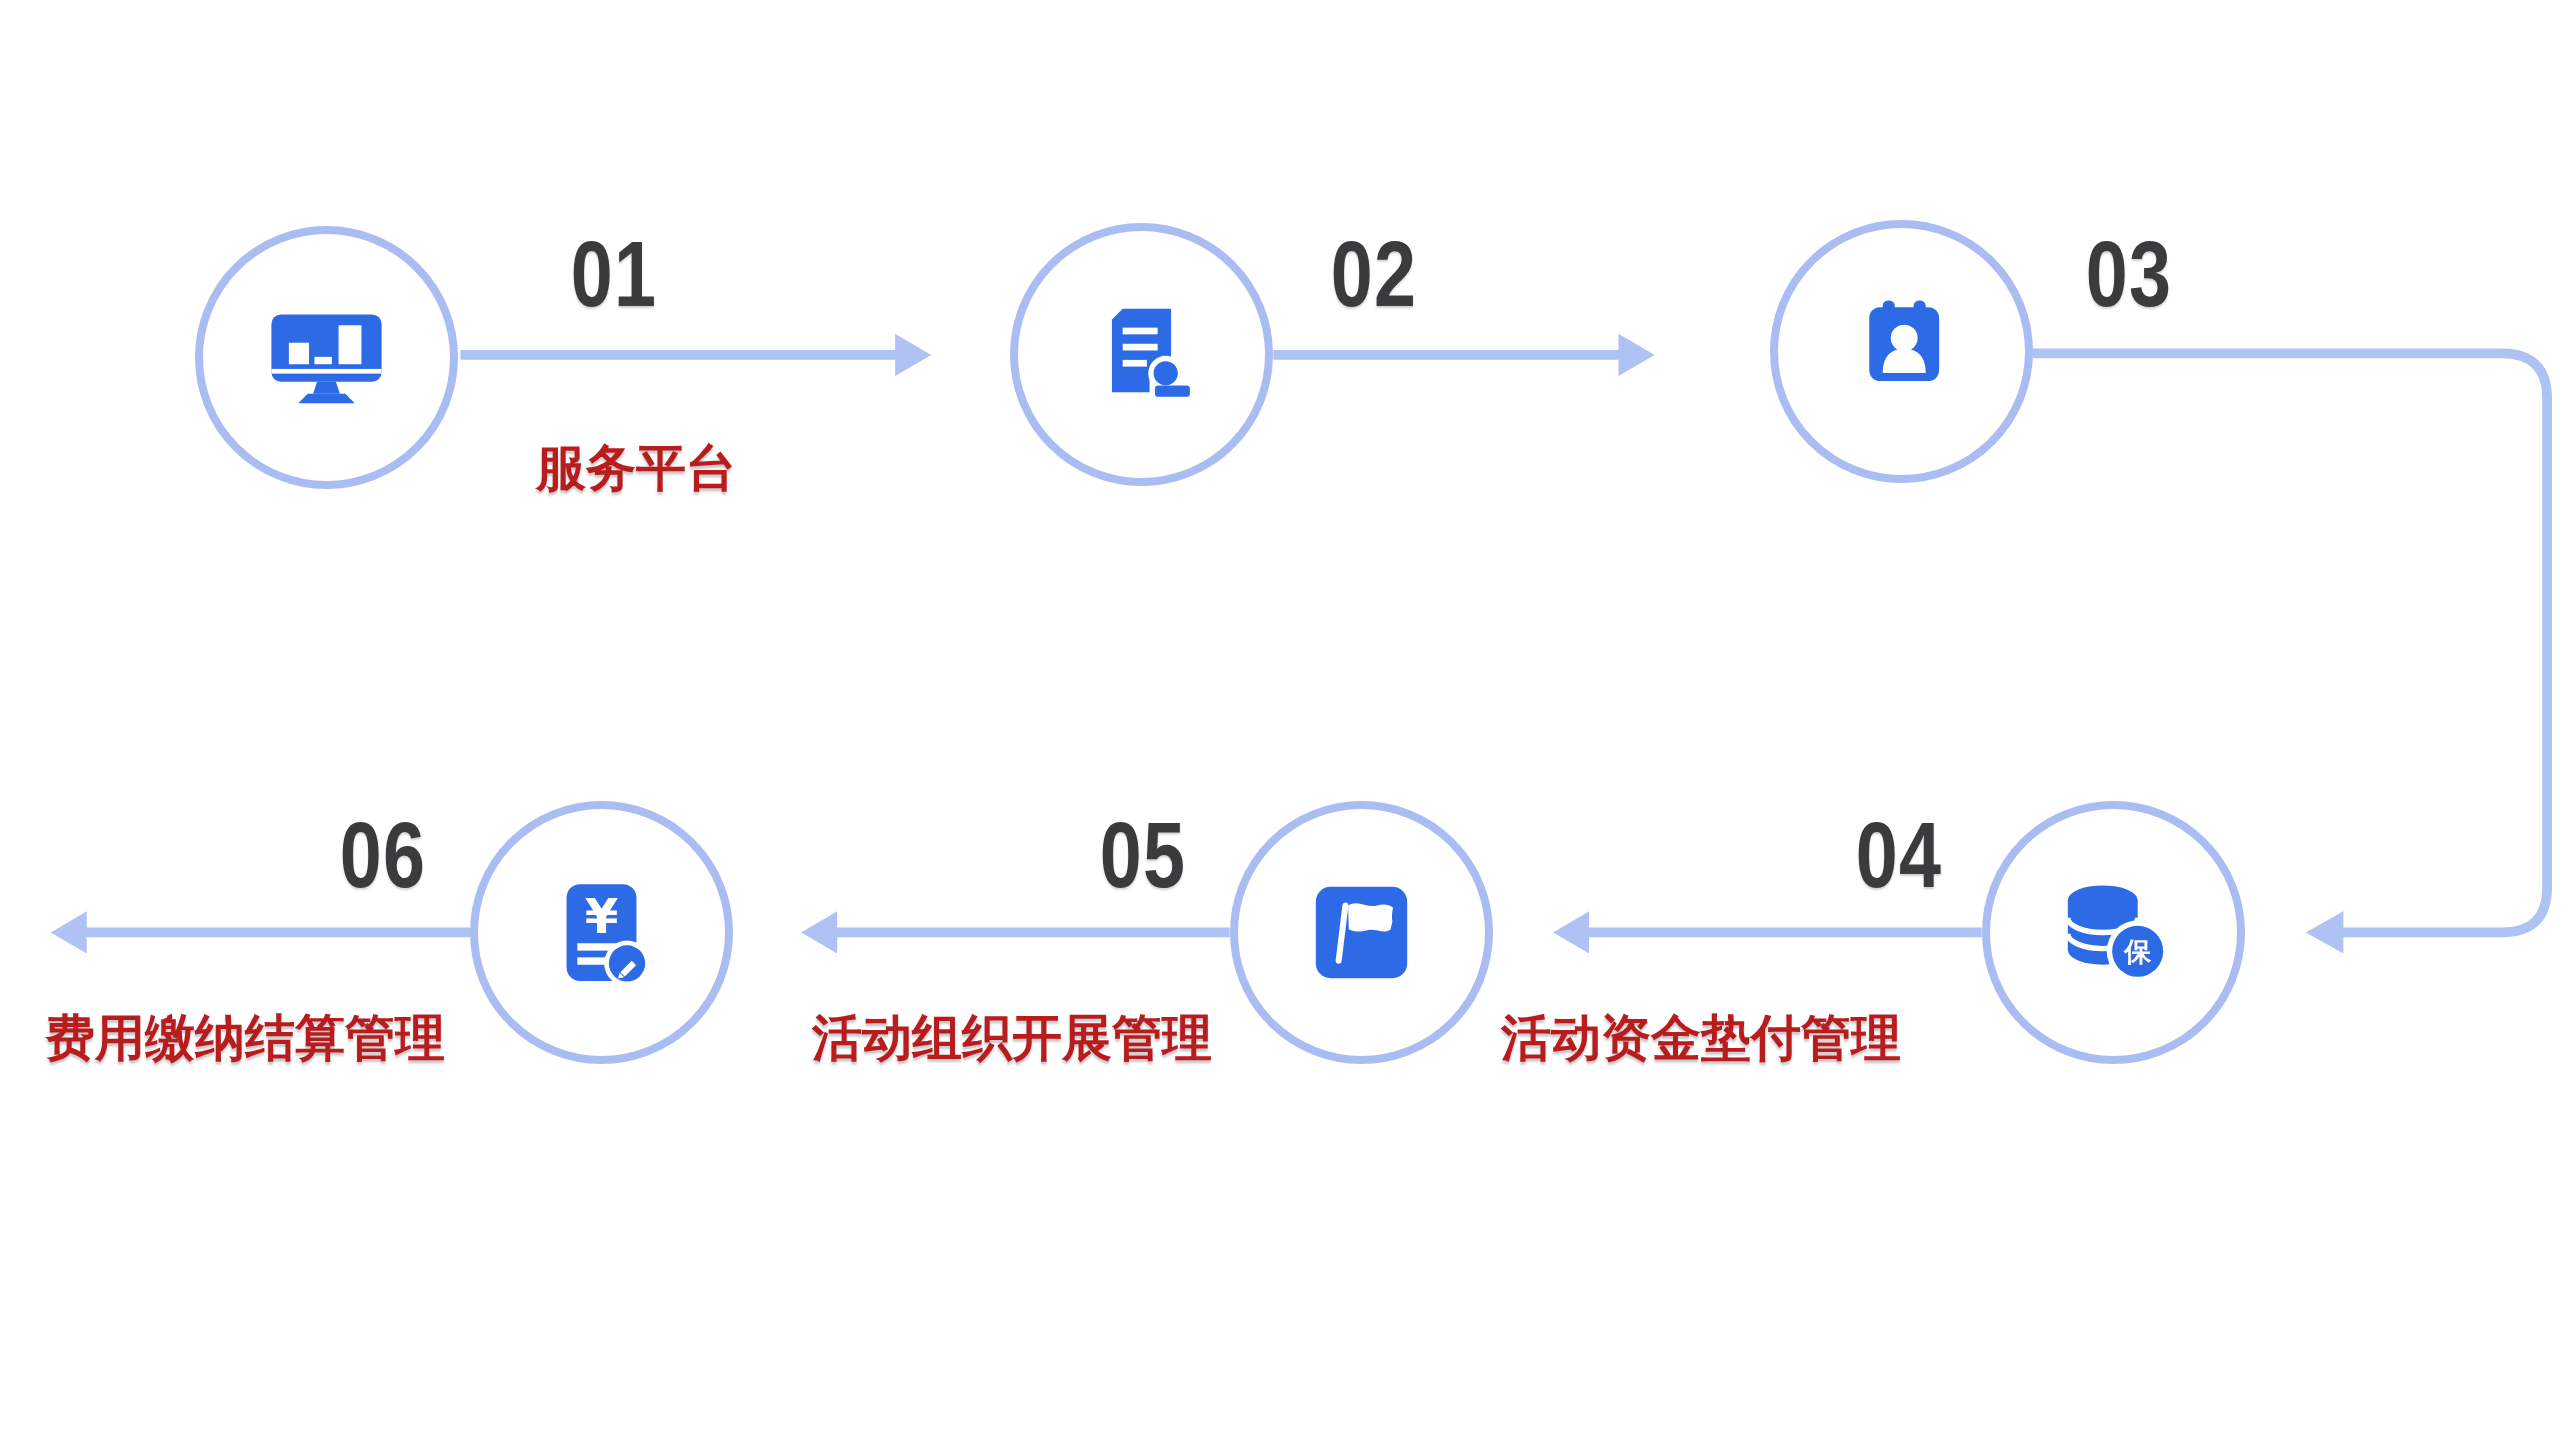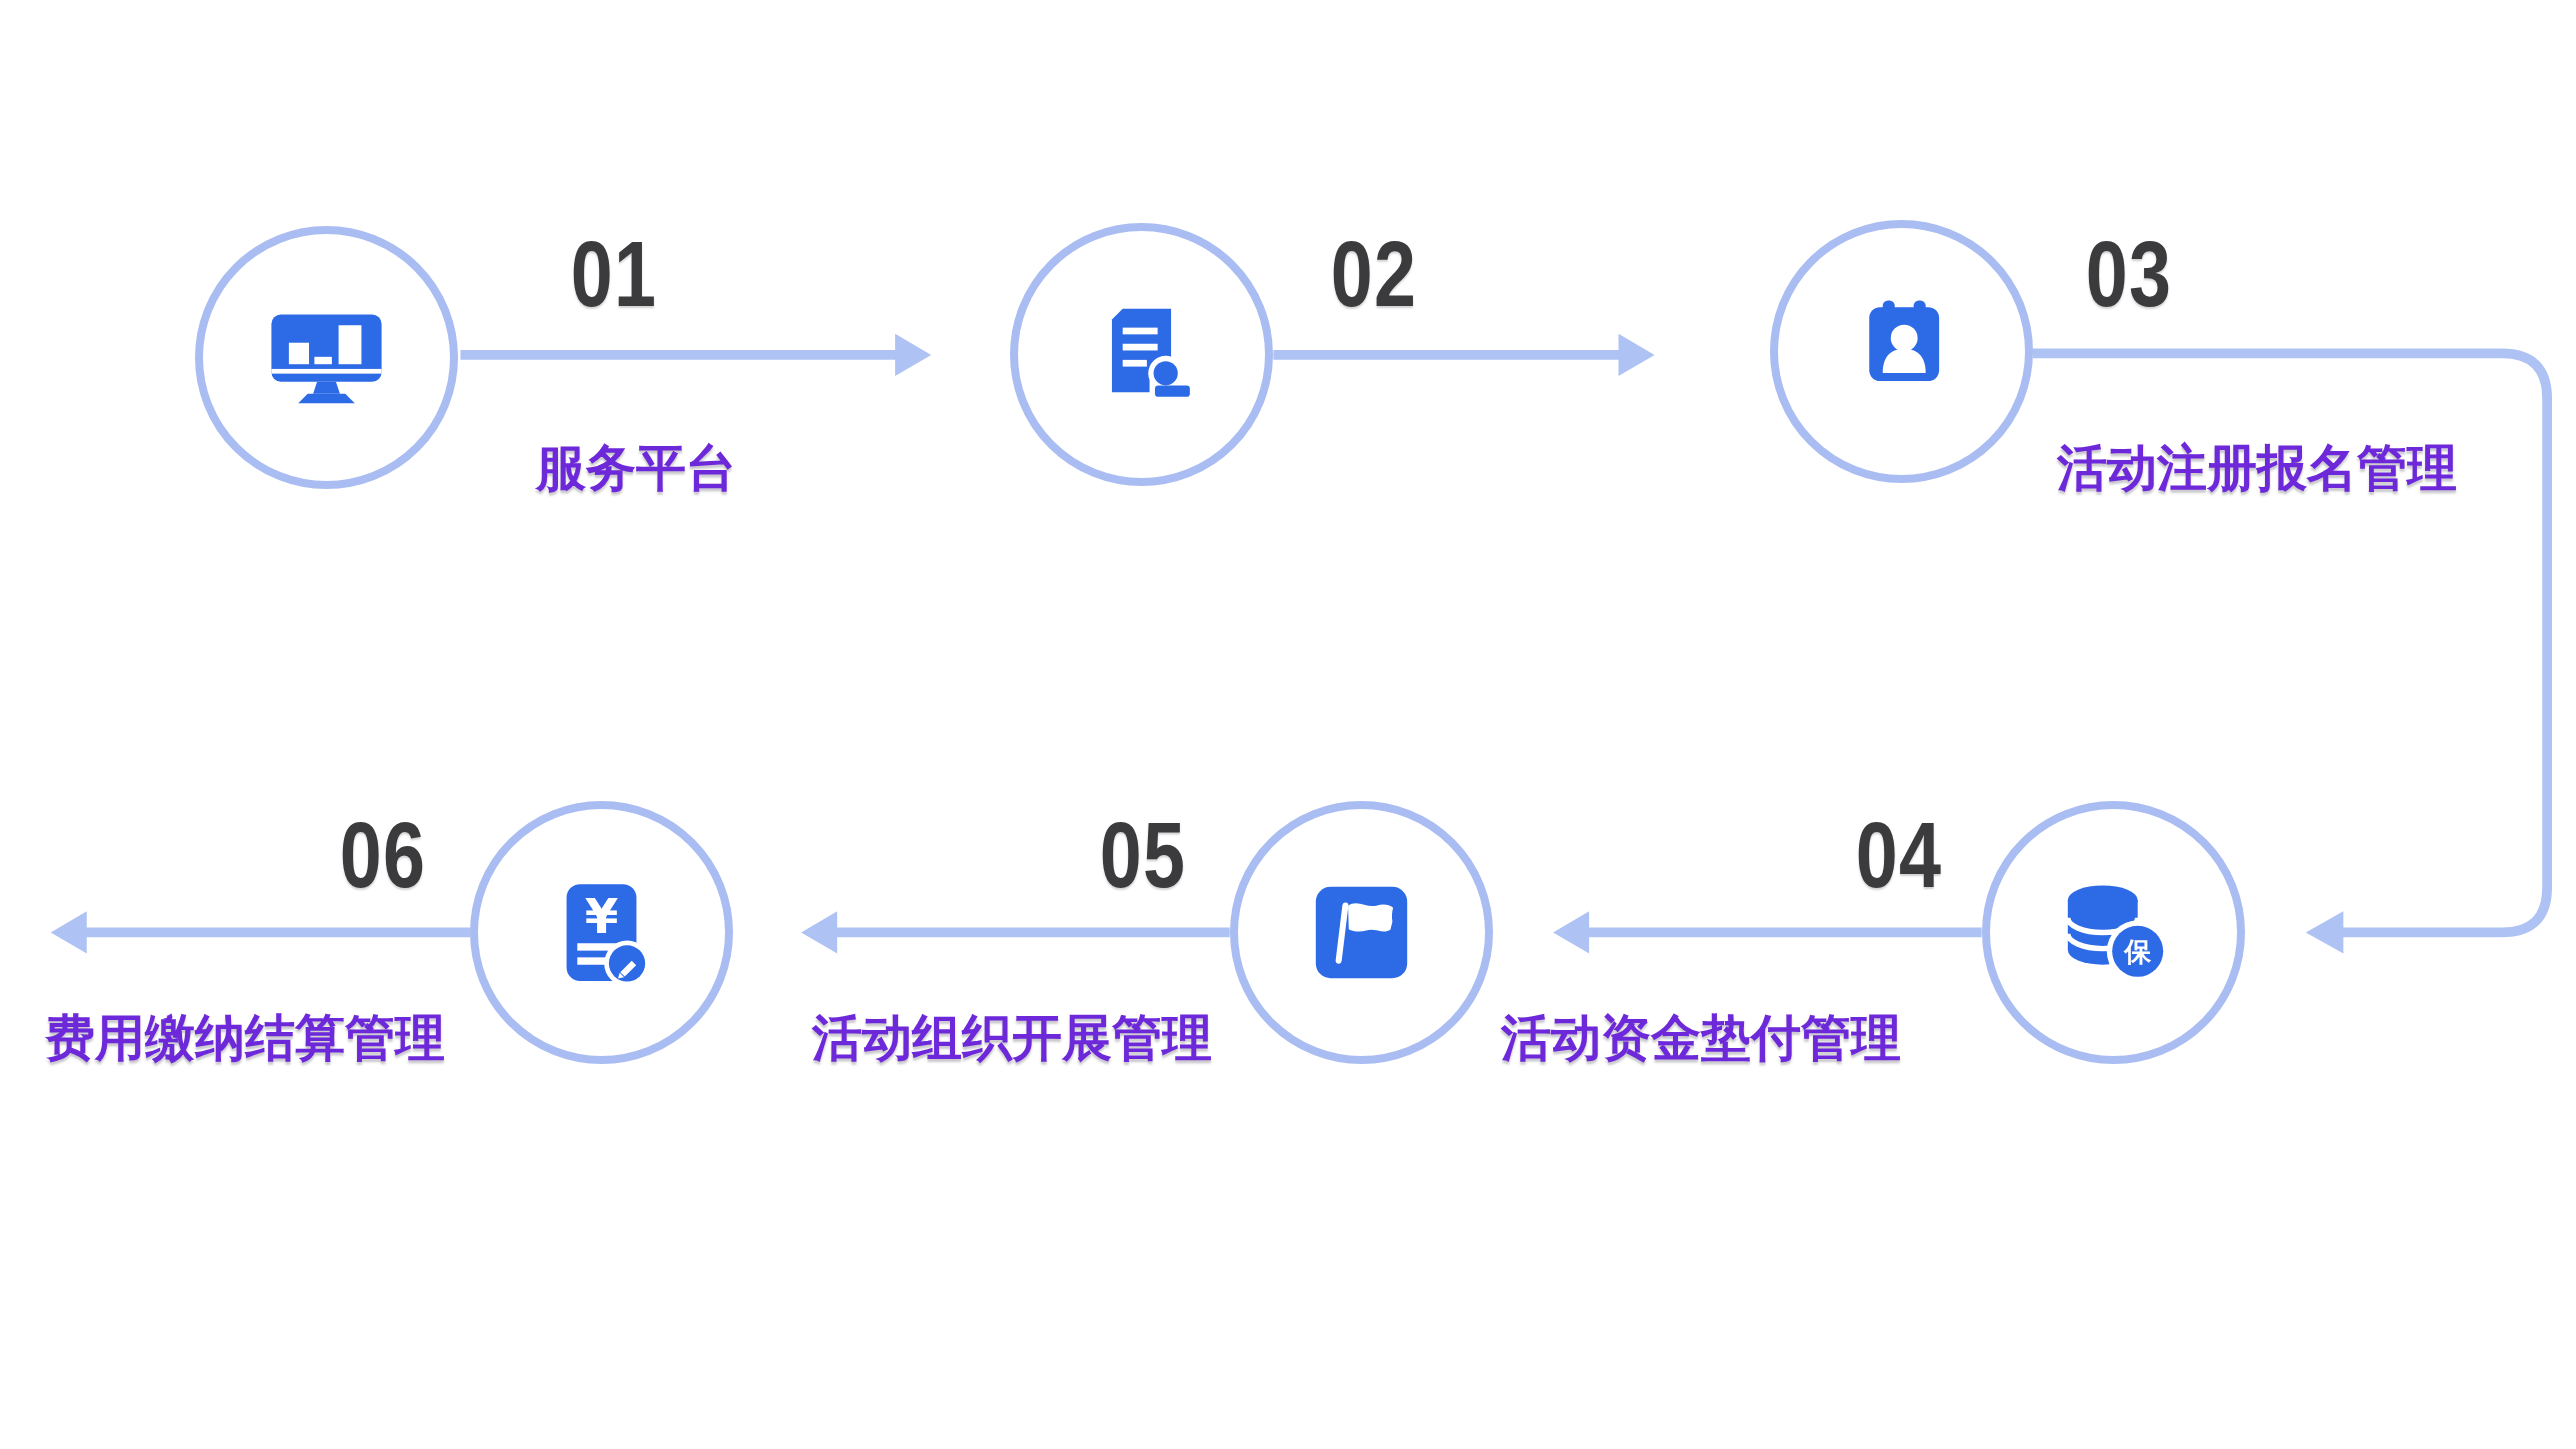--- a/index.html
+++ b/index.html
@@ -29,21 +29,21 @@
   }
   .n1{left:501px;top:228px;}
   .n2{left:1261px;top:228px;}
   .n3{left:2016px;top:228px;}
   .n4{left:1786px;top:809px;}
   .n5{left:1030px;top:809px;}
   .n6{left:270px;top:809px;}
   
   .lbl{
     position:absolute;width:572px;text-align:center;line-height:1;
-    font-size:50px;font-weight:700;color:#6d28d9;
+    font-size:50px;font-weight:700;color:#b91c1c;
     text-shadow:0 3px 2.3px rgba(110,110,120,0.38);
     white-space:nowrap;
   }
   .l1{left:350px;top:443px;}
   .l2{left:1216px;top:443px;}
   .l3{left:1971px;top:443px;}
   .l4{left:1415px;top:1013px;}
   .l5{left:726px;top:1013px;}
   .l6{left:-41px;top:1013px;}
   
@@ -156,19 +156,18 @@
   </div>
 
   <div class="num n1">01</div>
   <div class="num n2">02</div>
   <div class="num n3">03</div>
   <div class="num n4">04</div>
   <div class="num n5">05</div>
   <div class="num n6">06</div>
 
   <div class="lbl l1">服务平台</div>
-  <div class="lbl l3">活动注册报名管理</div>
   <div class="lbl l4">活动资金垫付管理</div>
   <div class="lbl l5">活动组织开展管理</div>
   <div class="lbl l6">费用缴纳结算管理</div>
 
 </div>
 
 
 </body></html>

